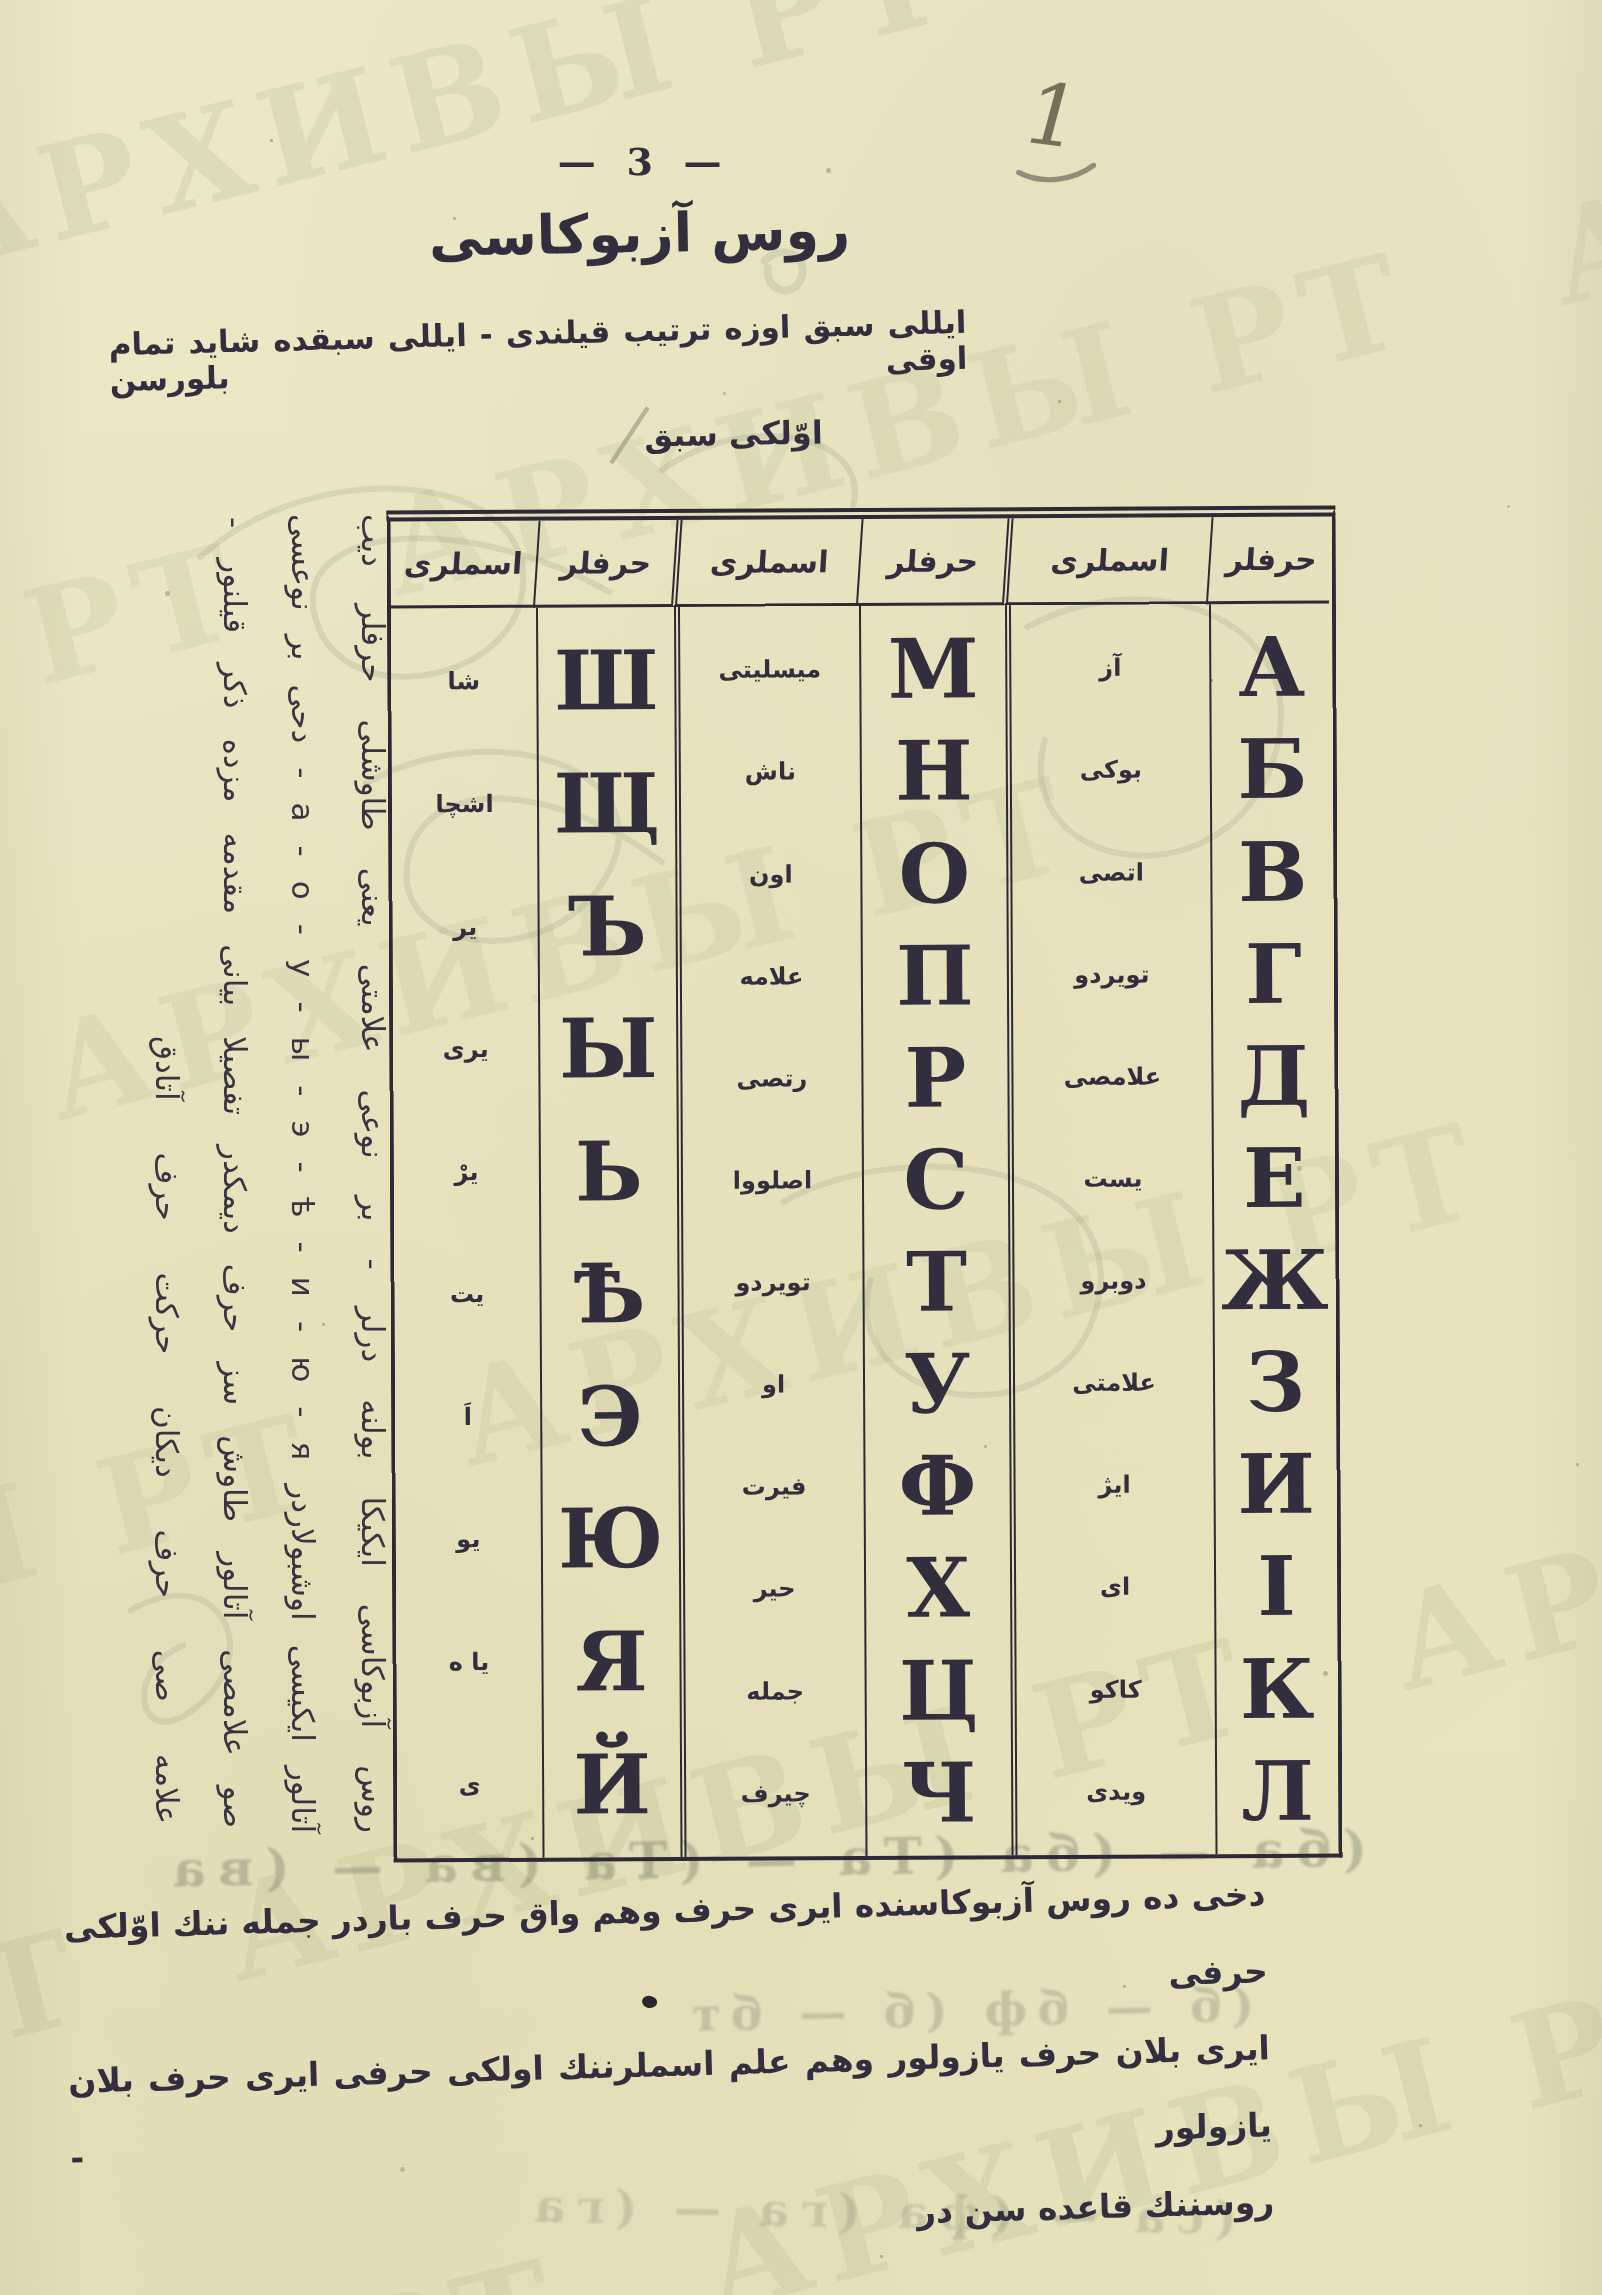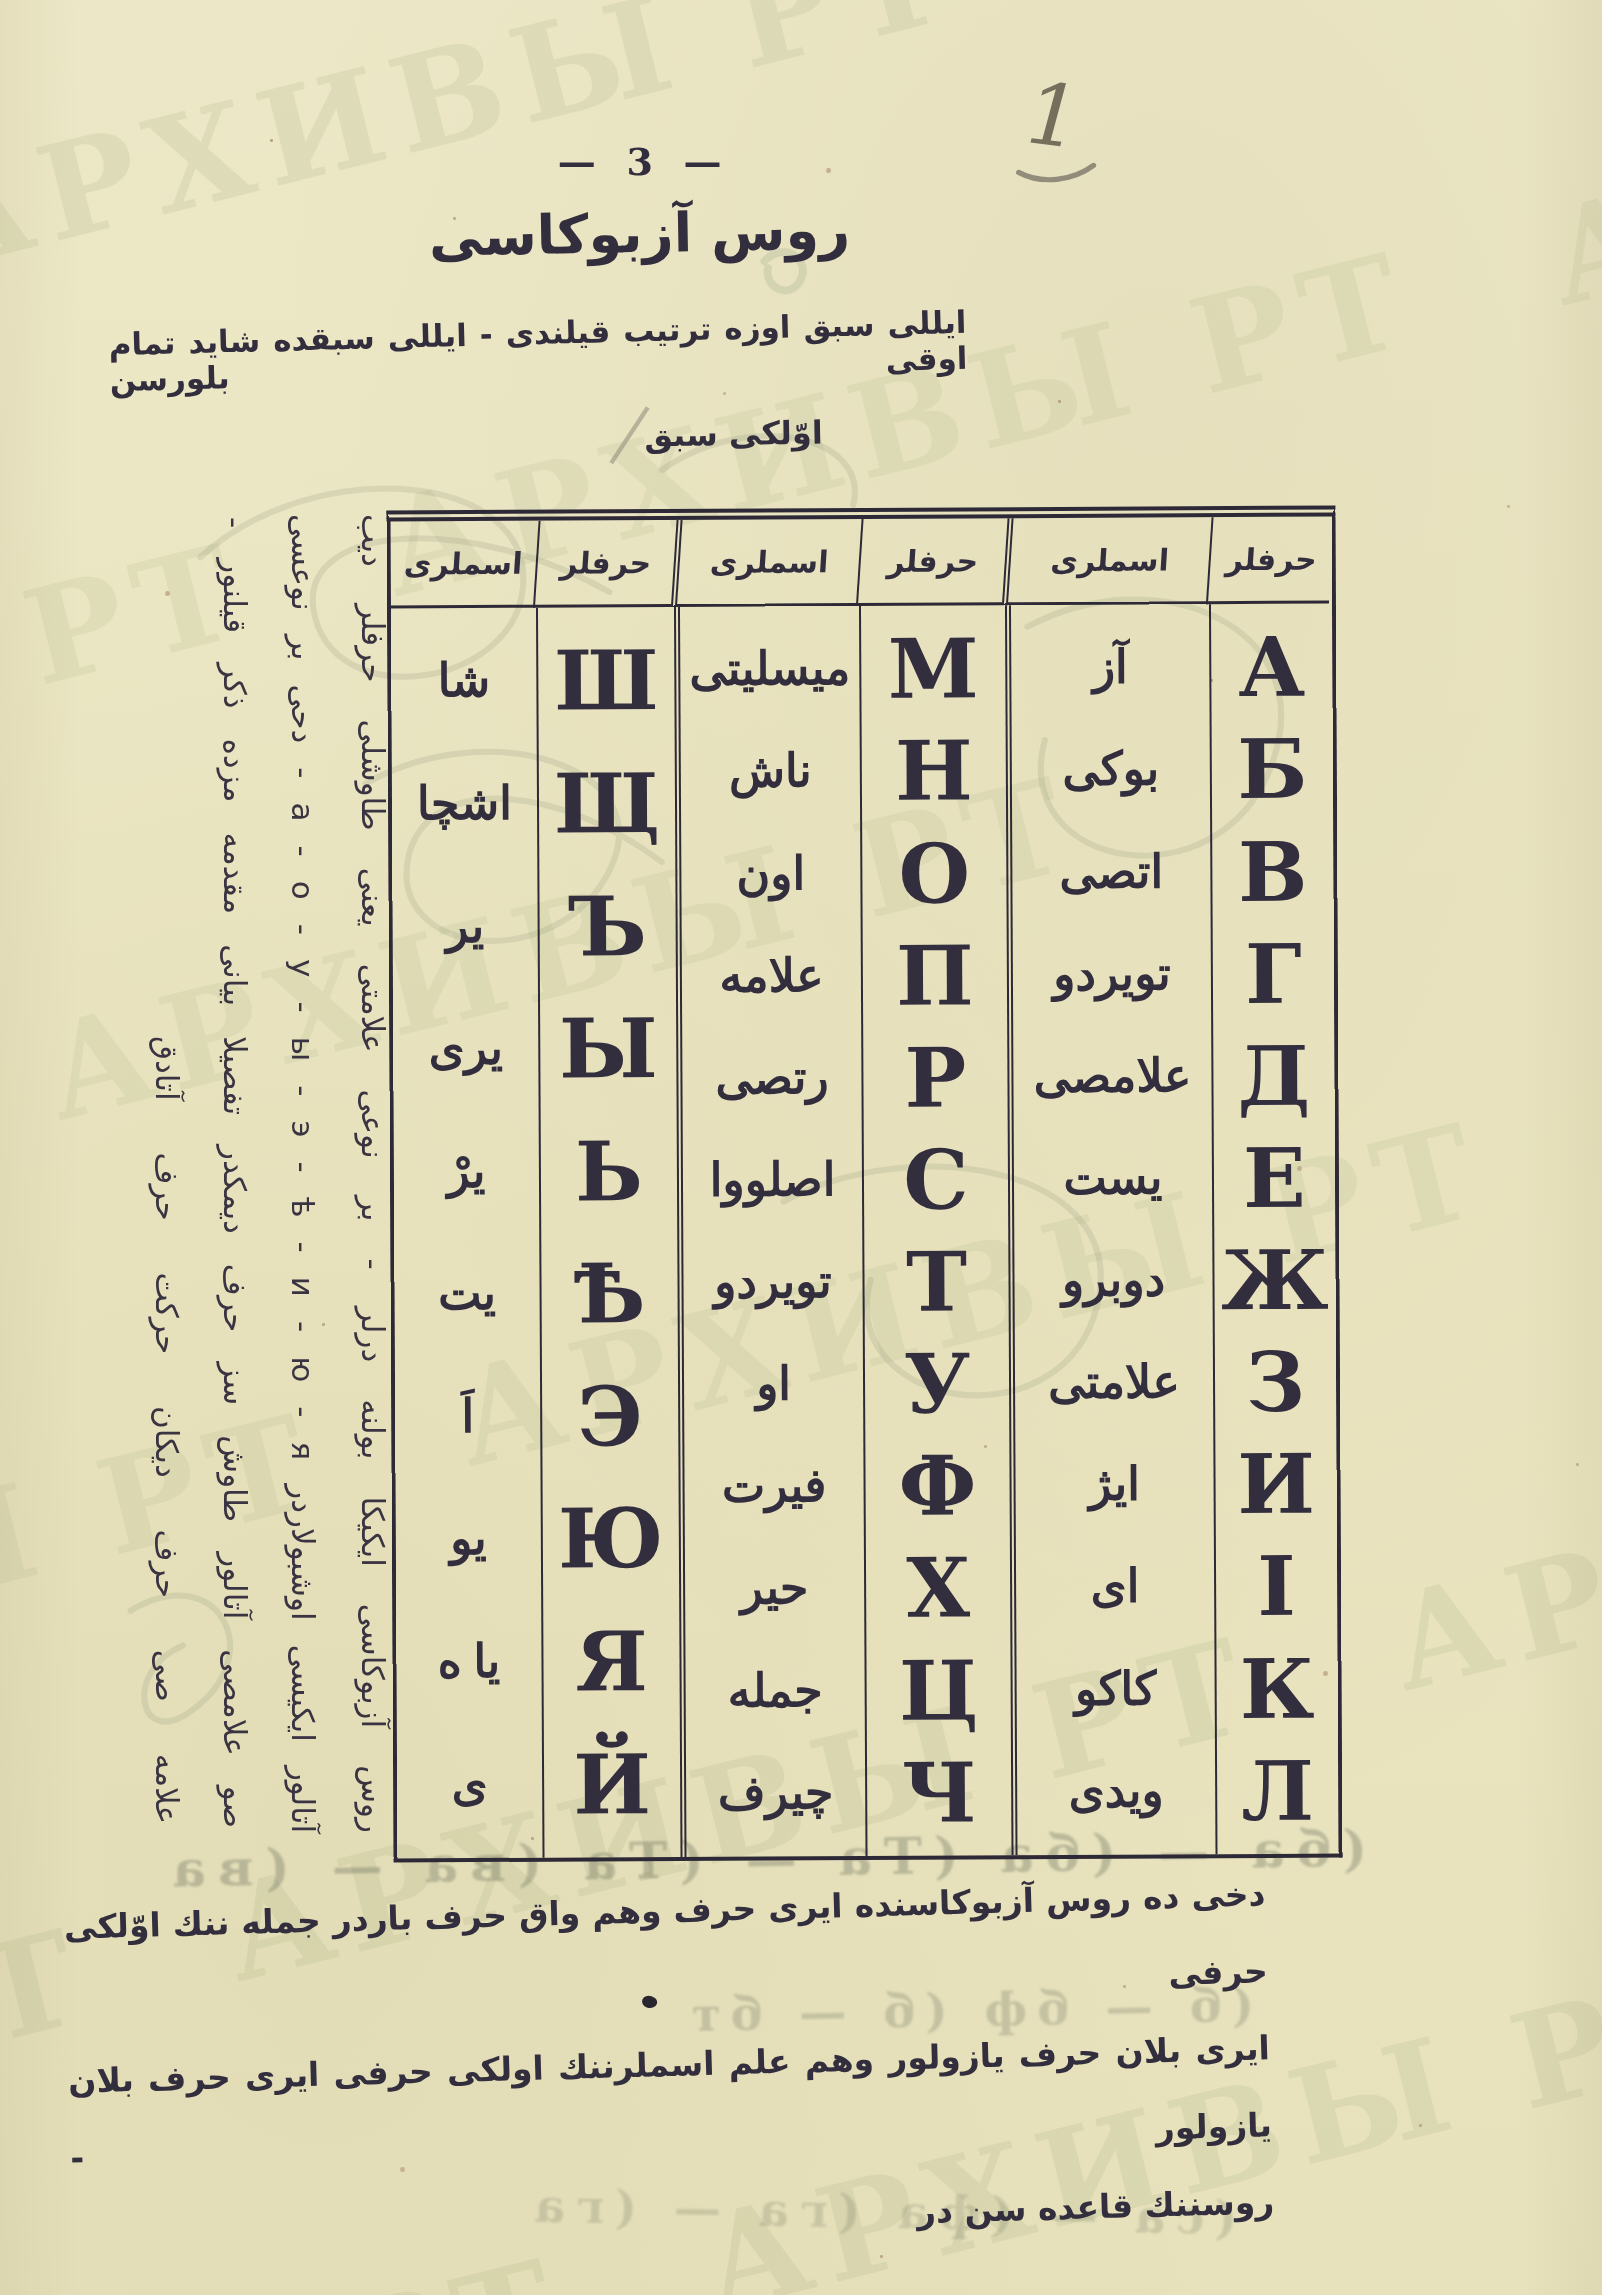--- a/index.html
+++ b/index.html
@@ -61,21 +61,21 @@
   .hc{display:flex;align-items:center;justify-content:center;direction:rtl;
     font-weight:bold;font-size:30px;border-bottom:3.5px solid #2e2936;
     transform:skewX(-4deg);}
   .bc{display:flex;flex-direction:column;justify-content:space-around;align-items:center;
     height:100%;box-sizing:border-box;padding:12.2px 0;}
   .c2,.c4,.c6{border-left:2.6px solid #2e2936;}
   .c3,.c5{border-left:6.1px double #2e2936;}
   .hc.c2,.hc.c4,.hc.c6{border-left:2.6px solid #2e2936;}
   .hc.c3,.hc.c5{border-left:6.1px double #2e2936;}
   .letter-cell{font-family:"DejaVu Serif",serif;font-weight:bold;font-size:82px;line-height:1;}
-  .name-cell{direction:rtl;font-weight:bold;font-size:46px;line-height:1;font-family:Liberation Serif, serif;}
+  .name-cell{direction:rtl;font-weight:bold;font-size:24px;line-height:1;}
   
   .margin-line{position:absolute;transform:rotate(90deg);transform-origin:top left;
     direction:rtl;font-size:31px;text-align:justify;text-align-last:justify;
     word-spacing:5.2px;white-space:nowrap;color:#3a3442;}
   .ml0{left:391px;top:514px;width:1319px;height:54px;white-space:normal;}
   .ml1{left:321px;top:514px;width:1319px;height:52px;white-space:normal;}
   .ml2{left:253px;top:517px;width:1311px;height:51px;white-space:normal;}
   .ml3{left:185px;top:1036px;width:788px;height:49px;white-space:normal;}
   
   .footer{position:absolute;left:68px;top:1872px;width:1202px;direction:rtl;

